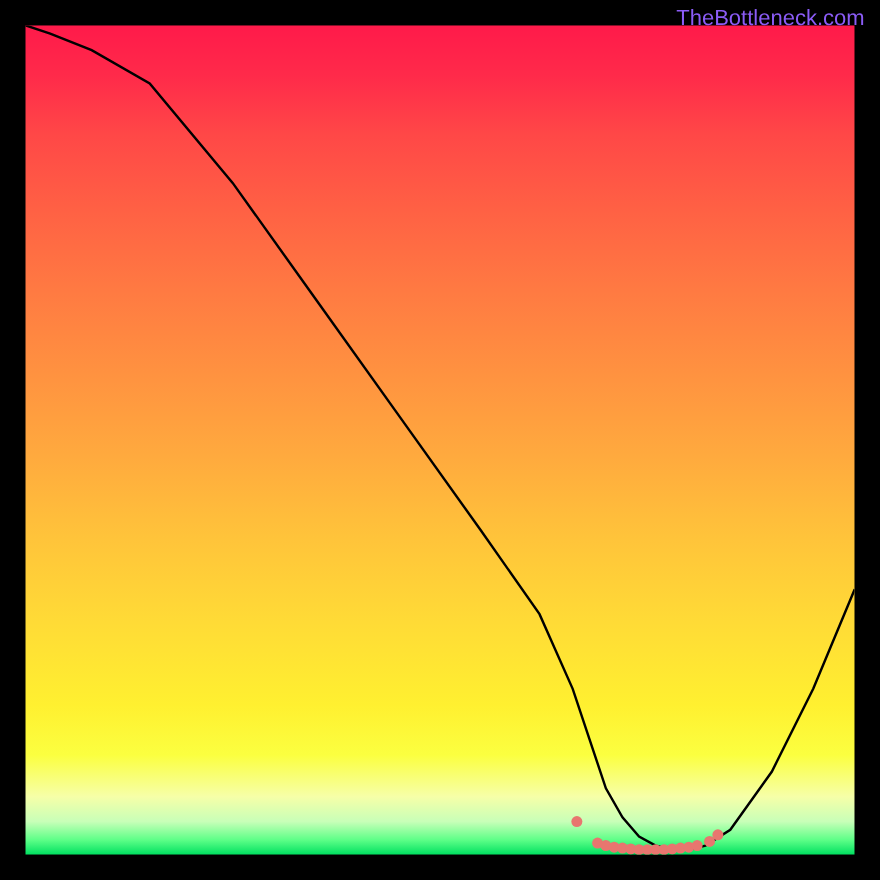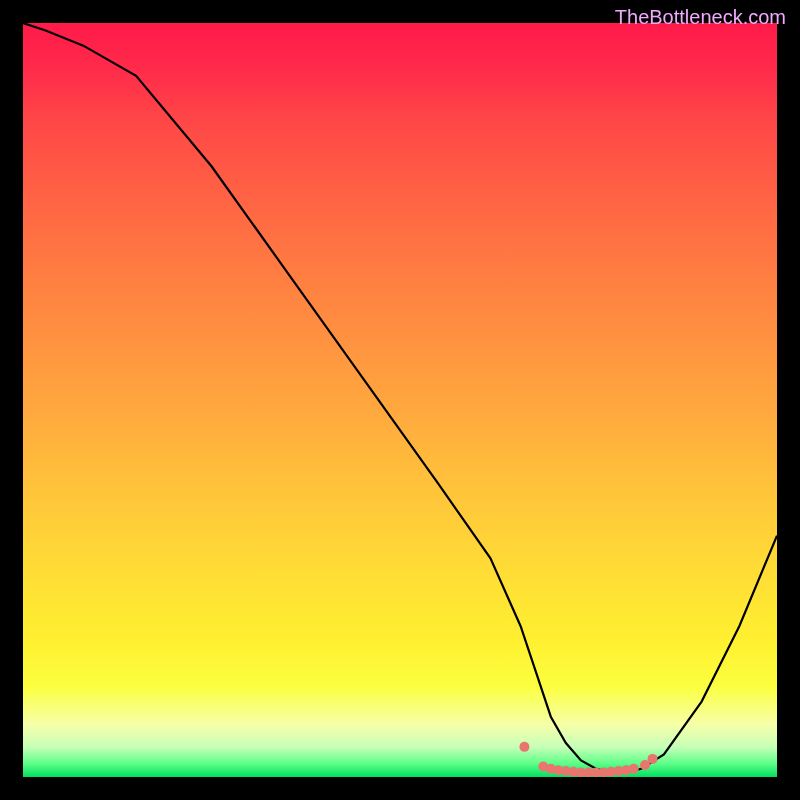--- a/index.html
+++ b/index.html
@@ -7,21 +7,21 @@
     width: 800px;
     height: 800px;
     background: #000;
     position: relative;
     font-family: Arial, sans-serif;
   }
   .watermark {
     position: absolute;
     top: 6px;
     right: 14px;
-    color: #f0abfc;
+    color: #8b5cf6;
     font-size: 20px;
     font-weight: 500;
     z-index: 10;
   }
   .plot-area {
     position: absolute;
     left: 23px;
     top: 23px;
     width: 754px;
     height: 754px;

